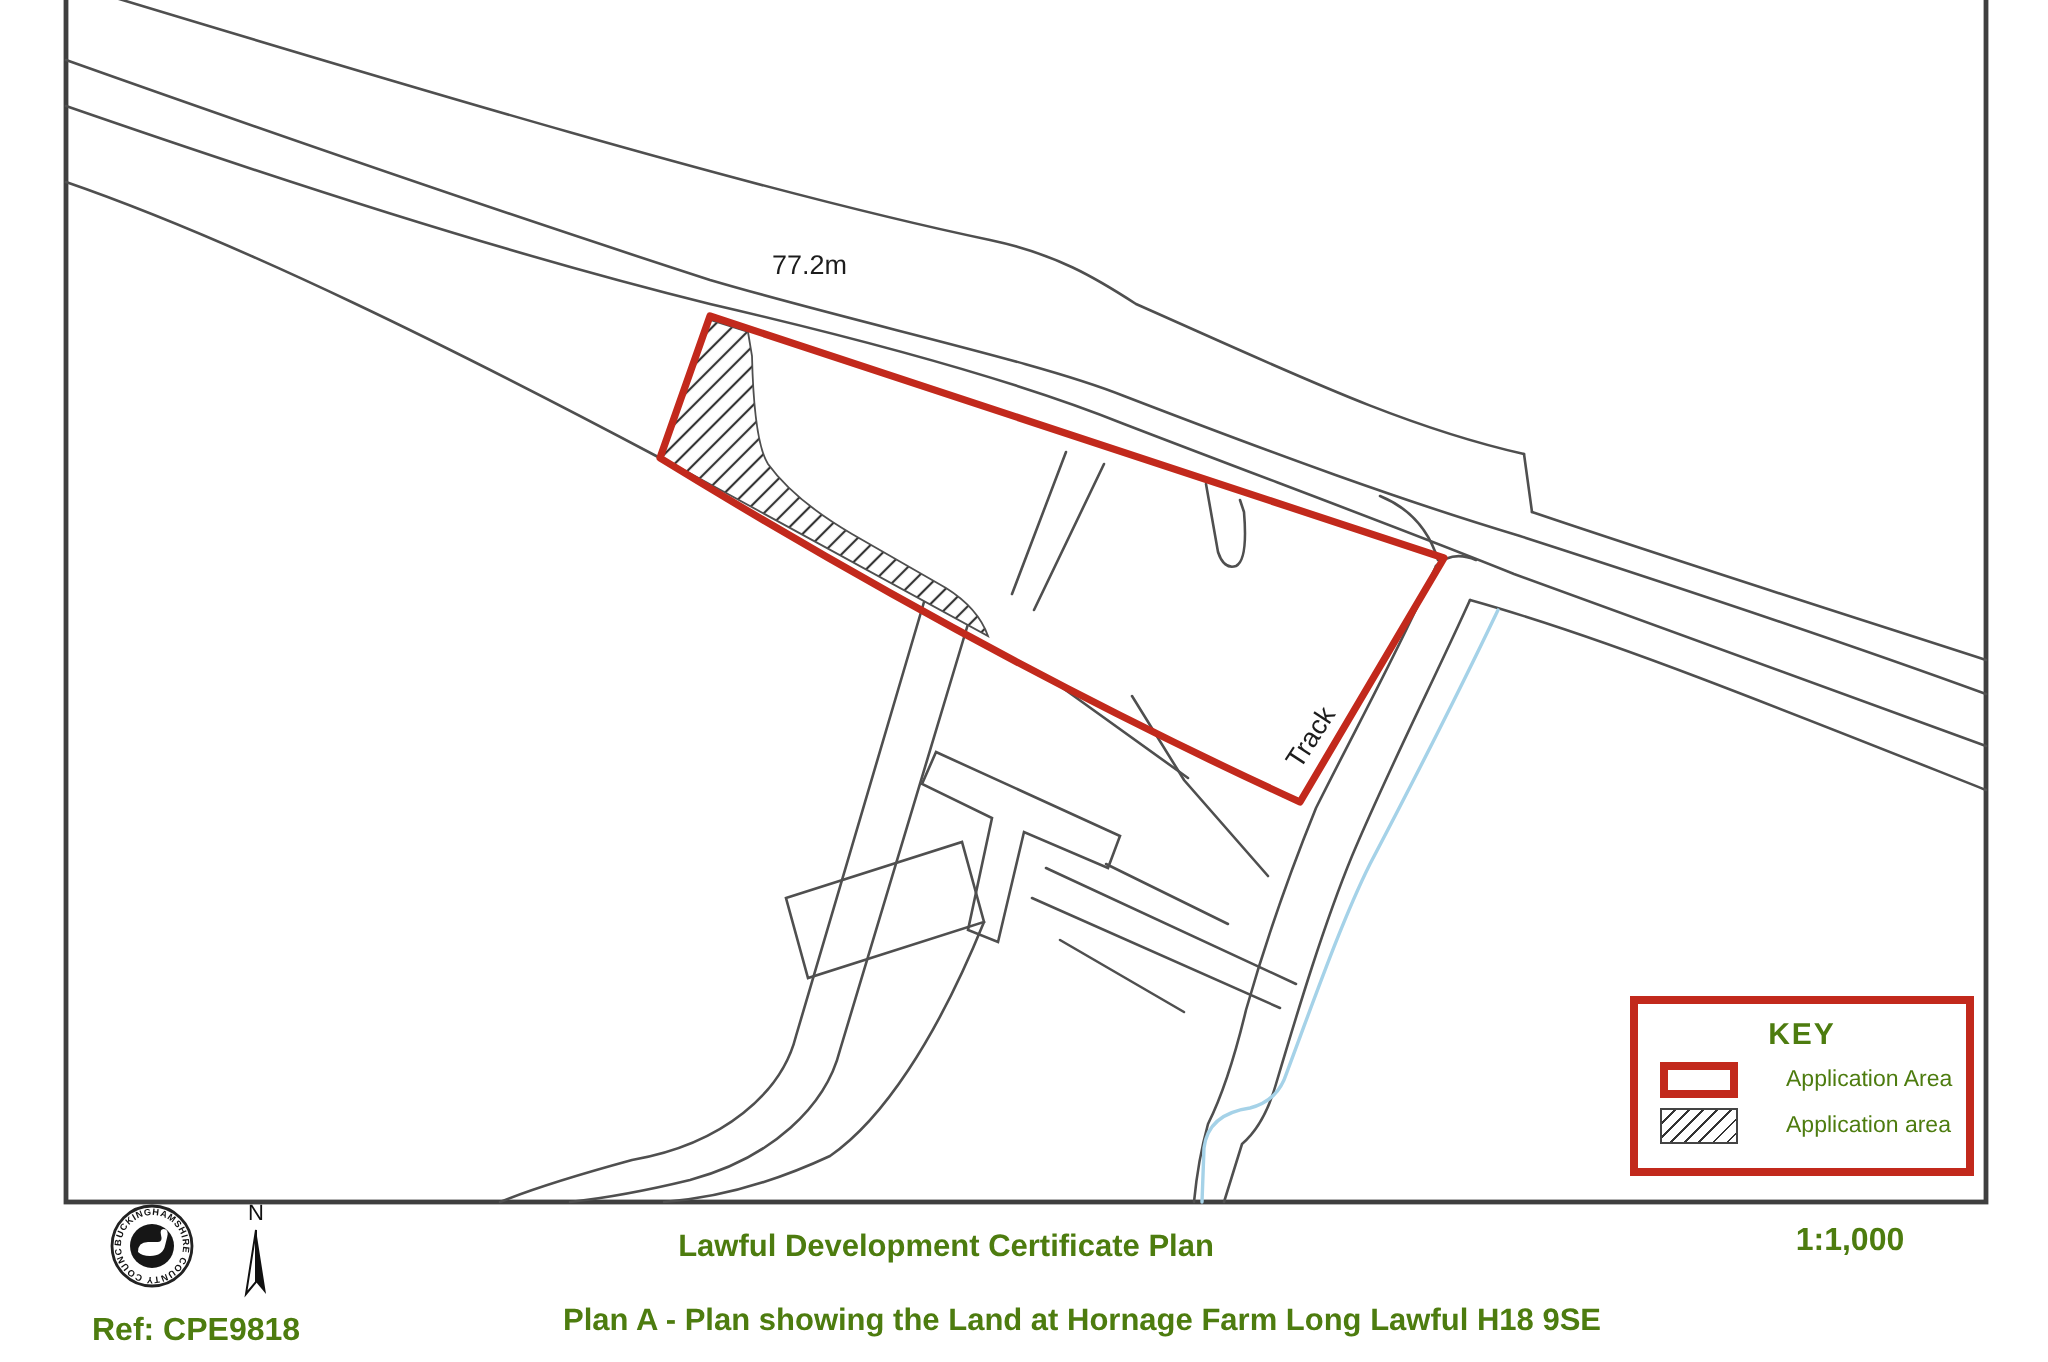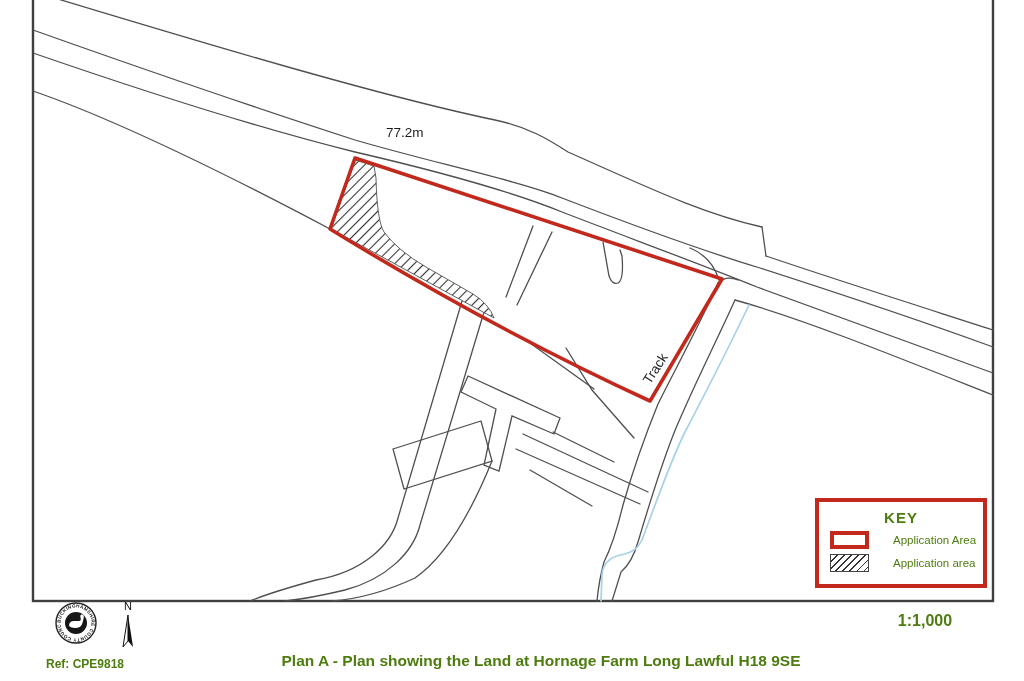--- a/index.html
+++ b/index.html
@@ -17,21 +17,21 @@
   .key-box{position:absolute;left:815px;top:498px;width:172px;height:90px;box-sizing:border-box;
            border:4px solid var(--application-area);background:#fff;}
   .key-title{text-align:center;font-weight:bold;font-size:15px;margin-top:7px;letter-spacing:1px;}
   .key-row{display:flex;align-items:center;gap:24px;margin:5px 0 0 11px;}
   .swatch-red{display:inline-block;width:31px;height:10px;border:4px solid var(--application-area);background:#fff;}
   .swatch-hatch{display:inline-block;width:37px;height:16px;border:1px solid #444;
       background:repeating-linear-gradient(135deg,#ffffff 0px,#ffffff 4px,#333333 4px,#333333 5px);}
   .key-label{font-size:11.5px;}
 
   .footer-text{position:absolute;white-space:nowrap;}
-  .ref-label{left:46px;top:657px;font-weight:bold;font-size:12px;text-align:right;}
+  .ref-label{left:46px;top:657px;font-weight:bold;font-size:16px;text-align:right;}
   .plan-title{left:173px;top:615px;width:600px;text-align:center;font-weight:bold;font-size:15.5px;}
   .plan-subtitle{left:191px;top:652px;width:700px;text-align:center;font-weight:bold;font-size:15.5px;}
   .scale-label{left:875px;top:612px;width:100px;text-align:center;font-weight:bold;font-size:16px;}
   .logo-svg{position:absolute;left:54px;top:601px;}
   .north-svg{position:absolute;left:114px;top:597px;}
   .north-svg text{font-family:"Liberation Sans",sans-serif;font-size:11px;fill:#111;}
   .logo-svg text{font-family:"Liberation Sans",sans-serif;font-size:4.6px;font-weight:bold;fill:#111;letter-spacing:.4px;}
 </style>
 </head>
 <body>
@@ -114,16 +114,17 @@
     <path d="M 15,25 Q 15,20 20,20 L 25,20 Q 27.5,20 26.5,16.5 Q 25.8,13.5 27.8,13.5 Q 30.5,13.5 29.6,17.5 L 28.6,21.5 Q 27.5,27 21,27 Q 17,27 15,25 Z" fill="#ffffff"></path>
   </svg>
 
   <svg class="north-svg" width="28" height="54" viewBox="0 0 28 54">
     <text x="14" y="13" text-anchor="middle">N</text>
     <polygon points="14,18 19,50 14,44" fill="#111"></polygon>
     <polygon points="14,18 9,50 14,44" fill="#fff" stroke="#111" stroke-width="1"></polygon>
   </svg>
 
   <div class="footer-text ref-label">Ref: CPE9818</div>
+  <div class="footer-text plan-title">Lawful Development Certificate Plan</div>
   <div class="footer-text plan-subtitle">Plan A - Plan showing the Land at Hornage Farm Long Lawful H18 9SE</div>
   <div class="footer-text scale-label">1:1,000</div>
 
 </div>
 
 </body></html>

